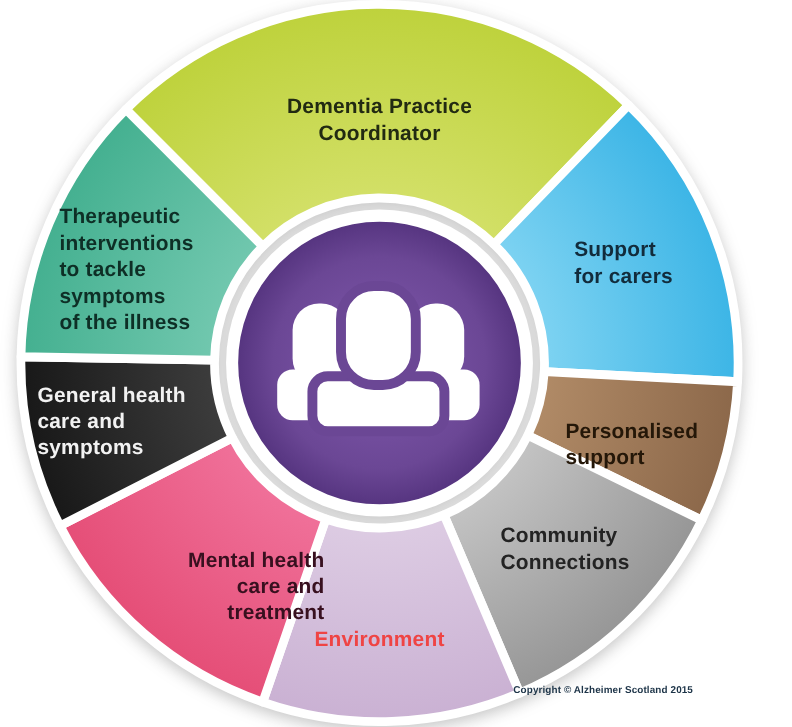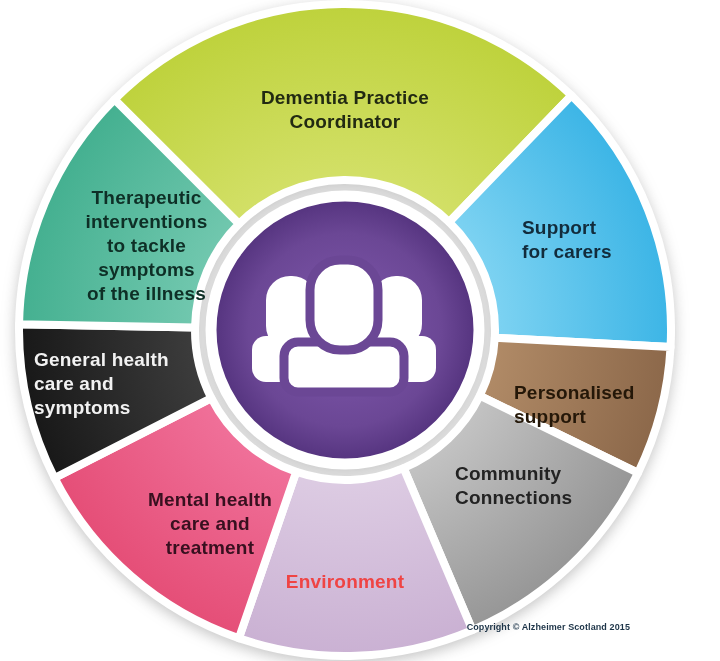--- a/index.html
+++ b/index.html
@@ -104,30 +104,30 @@
     </g>
   </svg>
 
   <div id="labels">
       <div class="seg-label" style="left: 195px; top: 86px; width: 300px; text-align: center; color: rgb(34, 42, 18);">Dementia Practice
 Coordinator</div>
       <div class="seg-label" style="left: 522px; top: 216px; width: 150px; text-align: left; color: rgb(18, 44, 60);">Support
 for carers</div>
       <div class="seg-label" style="left: 514px; top: 349px; width: 170px; text-align: left; color: rgb(36, 23, 8); margin-top: 32px;">Personalised
 support</div>
-      <div class="seg-label" style="left: 455px; top: 462px; width: 180px; text-align: left; color: rgb(35, 35, 35);">Community
+      <div class="seg-label" style="left: 455px; top: 476px; width: 180px; text-align: left; color: rgb(35, 35, 35);">Community
 Connections</div>
       <div class="seg-label" style="left: 245px; top: 570px; width: 200px; text-align: center; color: #ef4444;">Environment</div>
-      <div class="seg-label" style="left: 125px; top: 488px; width: 170px; text-align: center; color: rgb(56, 16, 31);">Mental health
+      <div class="seg-label" style="left: 125px; top: 498px; width: 170px; text-align: right; color: rgb(56, 16, 31);">Mental health
 care and
 treatment</div>
       <div class="seg-label" style="left: 34px; top: 348px; width: 175px; text-align: left; color: rgb(242, 242, 242);">General health
 care and
 symptoms</div>
-      <div class="seg-label" style="left: 54px; top: 186px; width: 185px; text-align: center; color: rgb(14, 47, 38);">Therapeutic
+      <div class="seg-label" style="left: 54px; top: 186px; width: 185px; text-align: left; color: rgb(14, 47, 38);">Therapeutic
 interventions
 to tackle
 symptoms
 of the illness</div>
     </div>
 
   <div class="copyright">Copyright © Alzheimer Scotland 2015</div>
 </div>
 
 </body></html>

